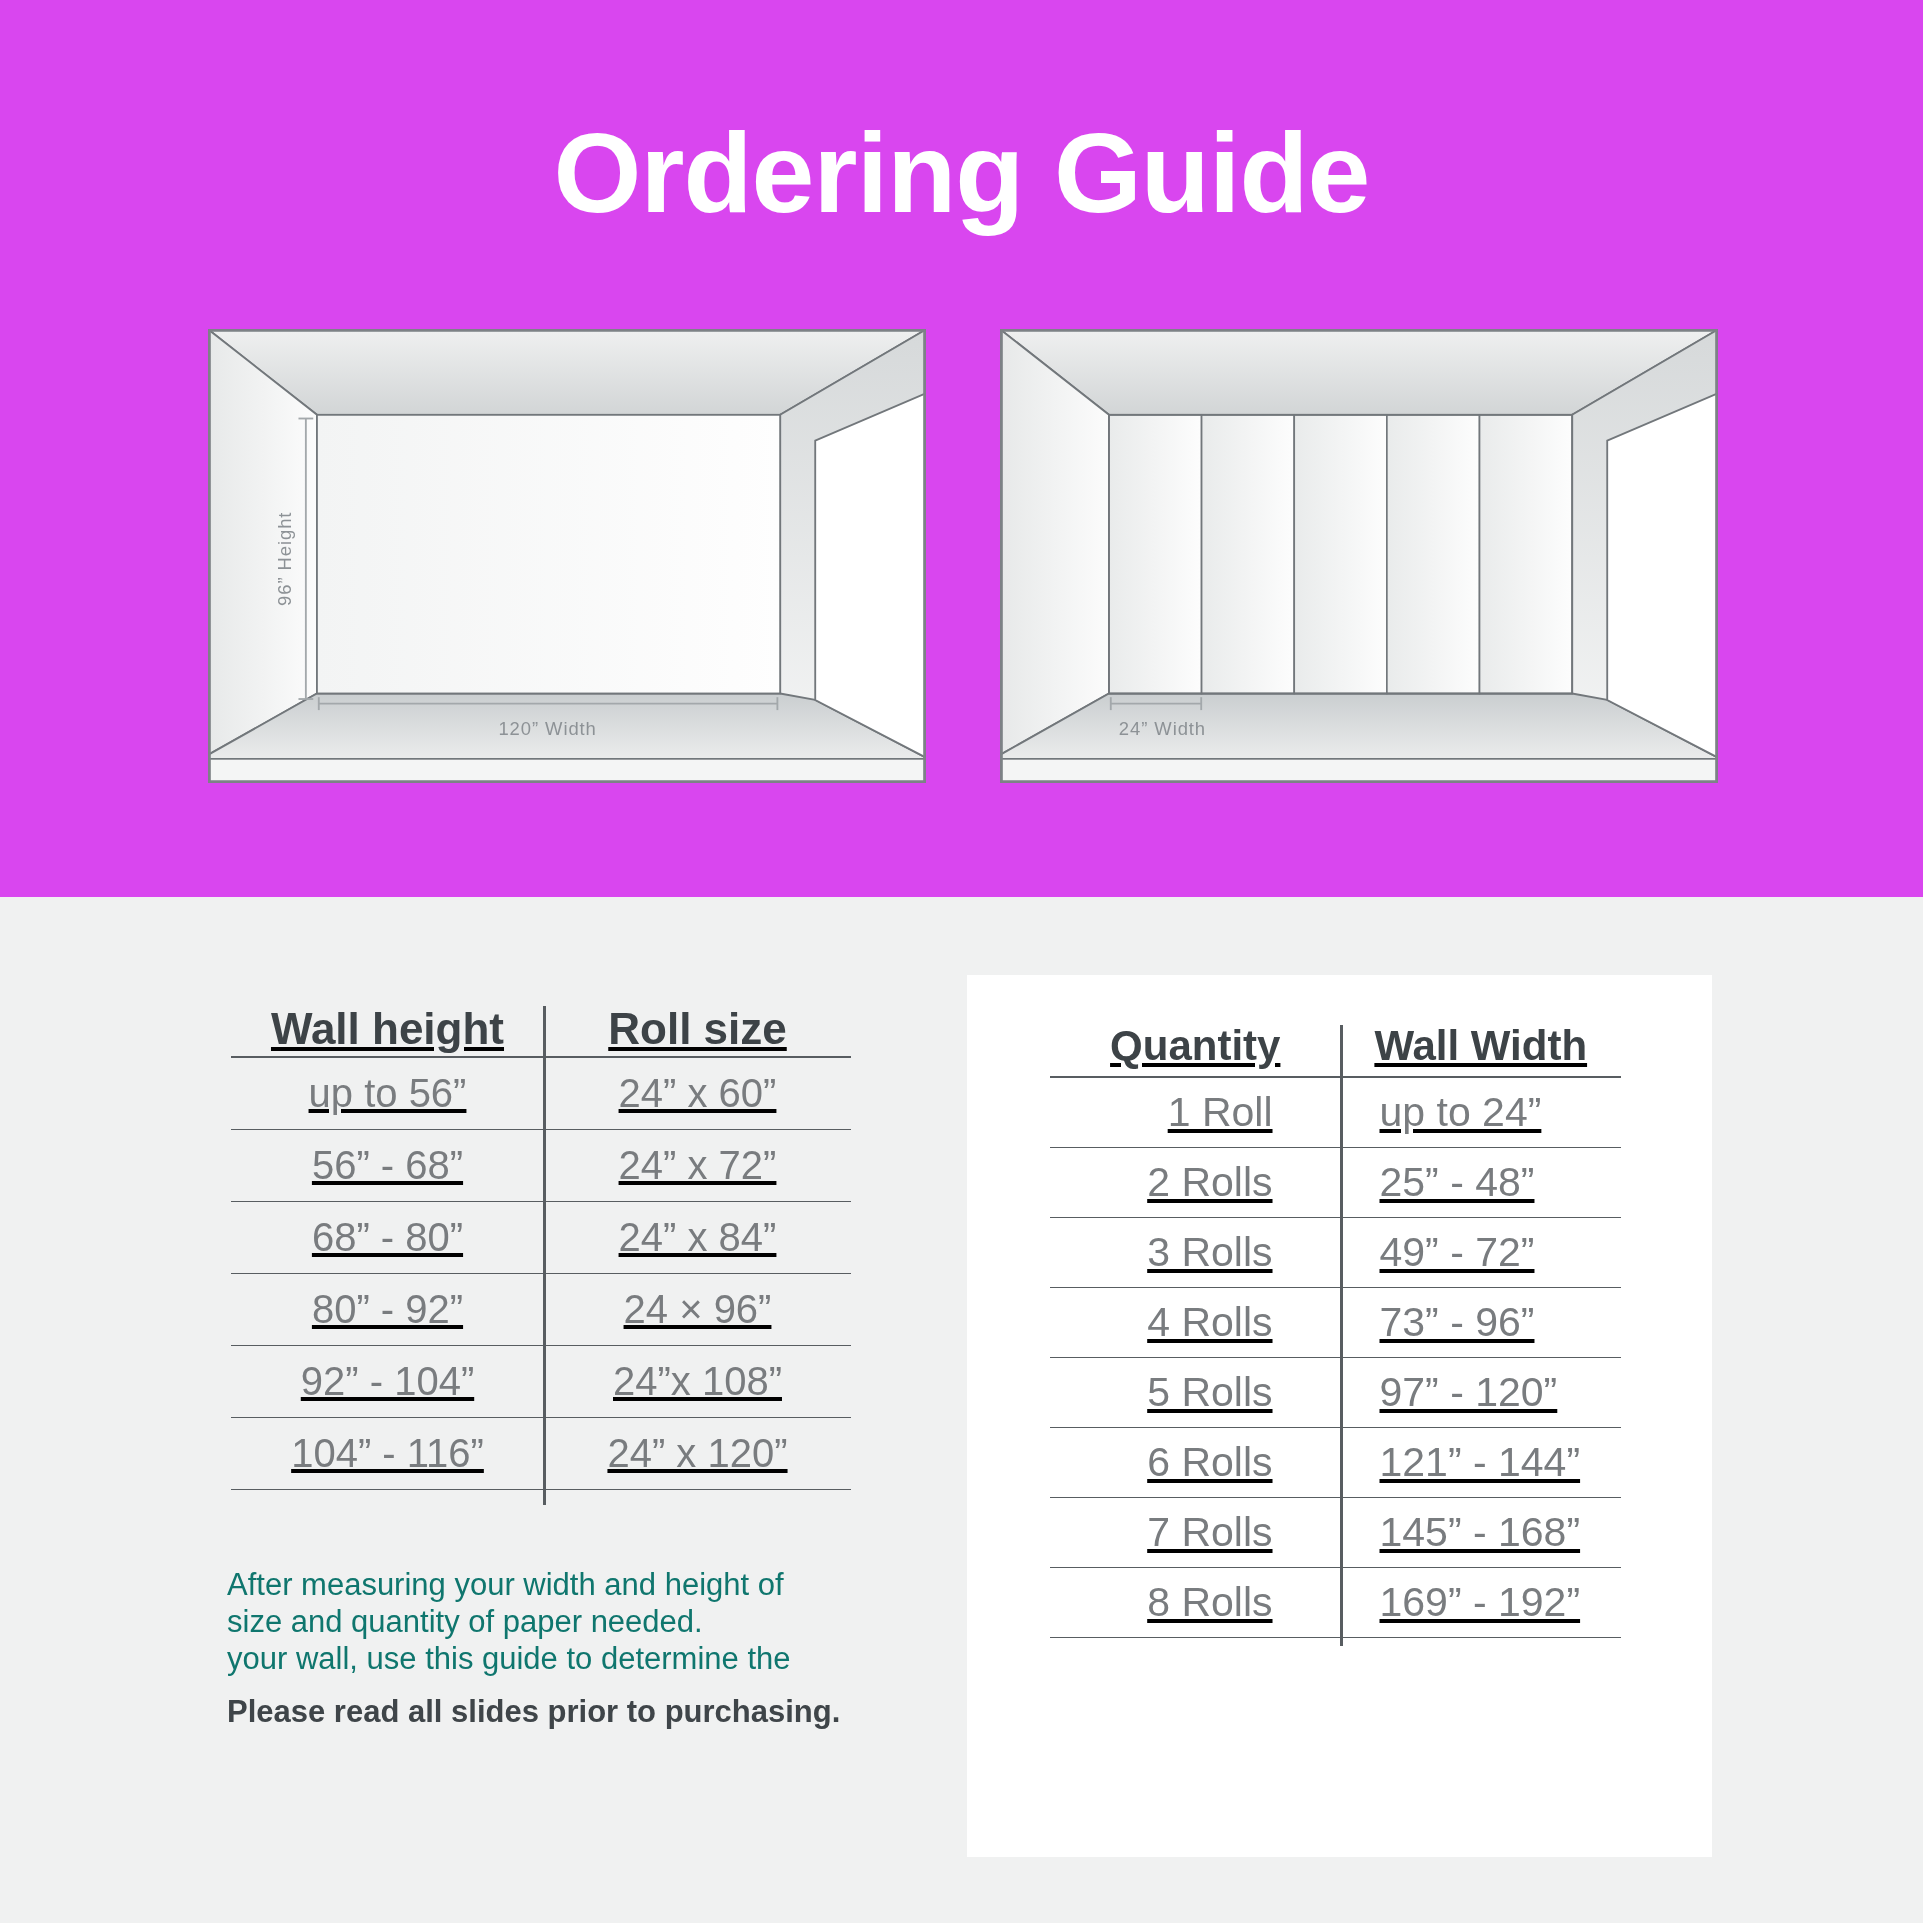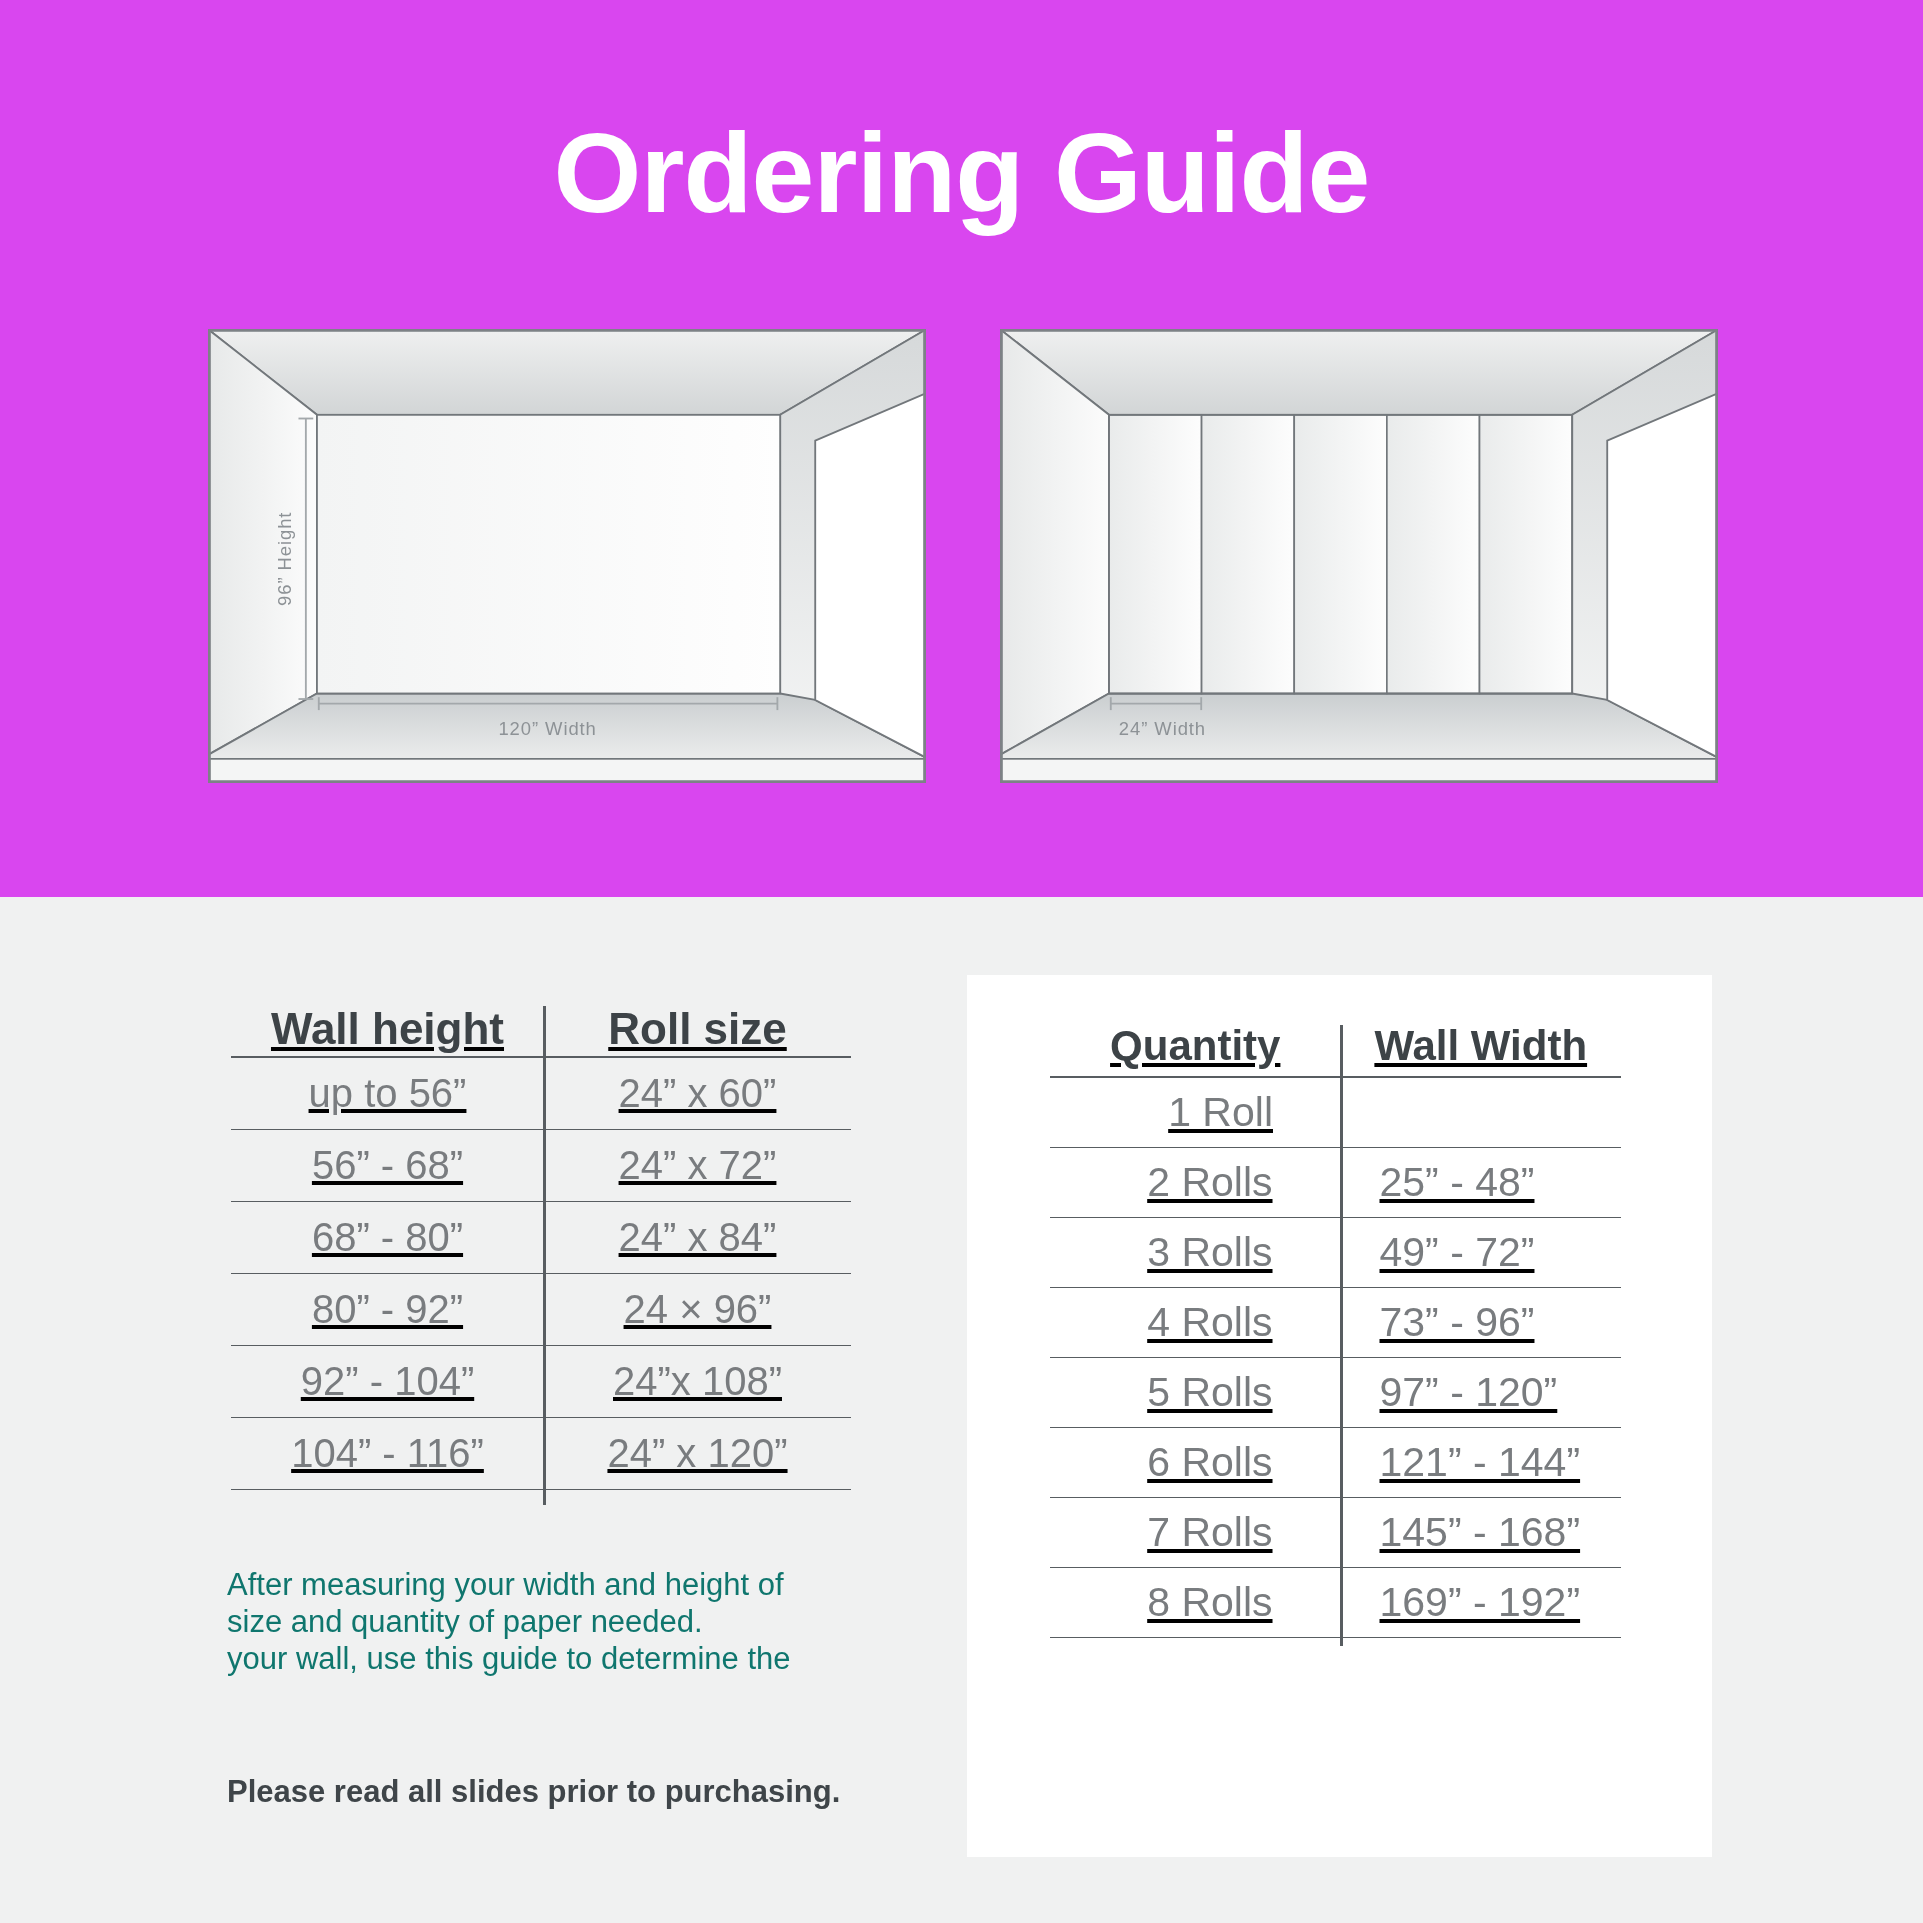--- a/index.html
+++ b/index.html
@@ -39,21 +39,21 @@
   .tbl-right .hrow{height:63px;border-bottom:2.8px solid #585d61;font-size:42px;}
   .tbl-right .row{height:70px;border-bottom:1.8px solid #585d61;font-size:41px;}
   .tbl-right .row:last-child{border-bottom:none;}
   .tbl-right .c1{width:291px;}
   .tbl-right .c2{width:281px;}
   .tbl-right .row .c1{justify-content:flex-end;padding-right:68px;}
   .tbl-right .row .c2{justify-content:flex-start;padding-left:39px;}
   .tbl-right .vline{left:290px;top:10px;height:621px;}
 
   .note{position:absolute;left:227px;top:1566px;width:665px;font-size:31px;line-height:37px;color:#0f766e;}
-  .warning{position:absolute;left:227px;top:1774px;width:738px;font-size:31px;font-weight:bold;color:#3f4549;}
+  .warning{position:absolute;left:227px;top:1694px;width:738px;font-size:31px;font-weight:bold;color:#3f4549;}
 </style>
 </head>
 <body>
 
 <div class="page">
 
   <header class="banner">
     <h1 class="title">Ordering Guide</h1>
 
     <svg class="room room-left" width="718" height="454" viewBox="0 0 778 492">
@@ -193,20 +193,21 @@
   <div class="warning">Please read all slides prior to purchasing.</div>
 
   <section class="card"></section>
   <section class="tbl tbl-right">
     <div class="hrow">
       <div class="cell c1">Quantity</div>
       <div class="cell c2">Wall Width</div>
     </div>
     <div class="row">
       <div class="cell c1">1 Roll</div>
+      <div class="cell c2">up to 24”</div>
     </div>
     <div class="row">
       <div class="cell c1">2 Rolls</div>
       <div class="cell c2">25” - 48”</div>
     </div>
     <div class="row">
       <div class="cell c1">3 Rolls</div>
       <div class="cell c2">49” - 72”</div>
     </div>
     <div class="row">

